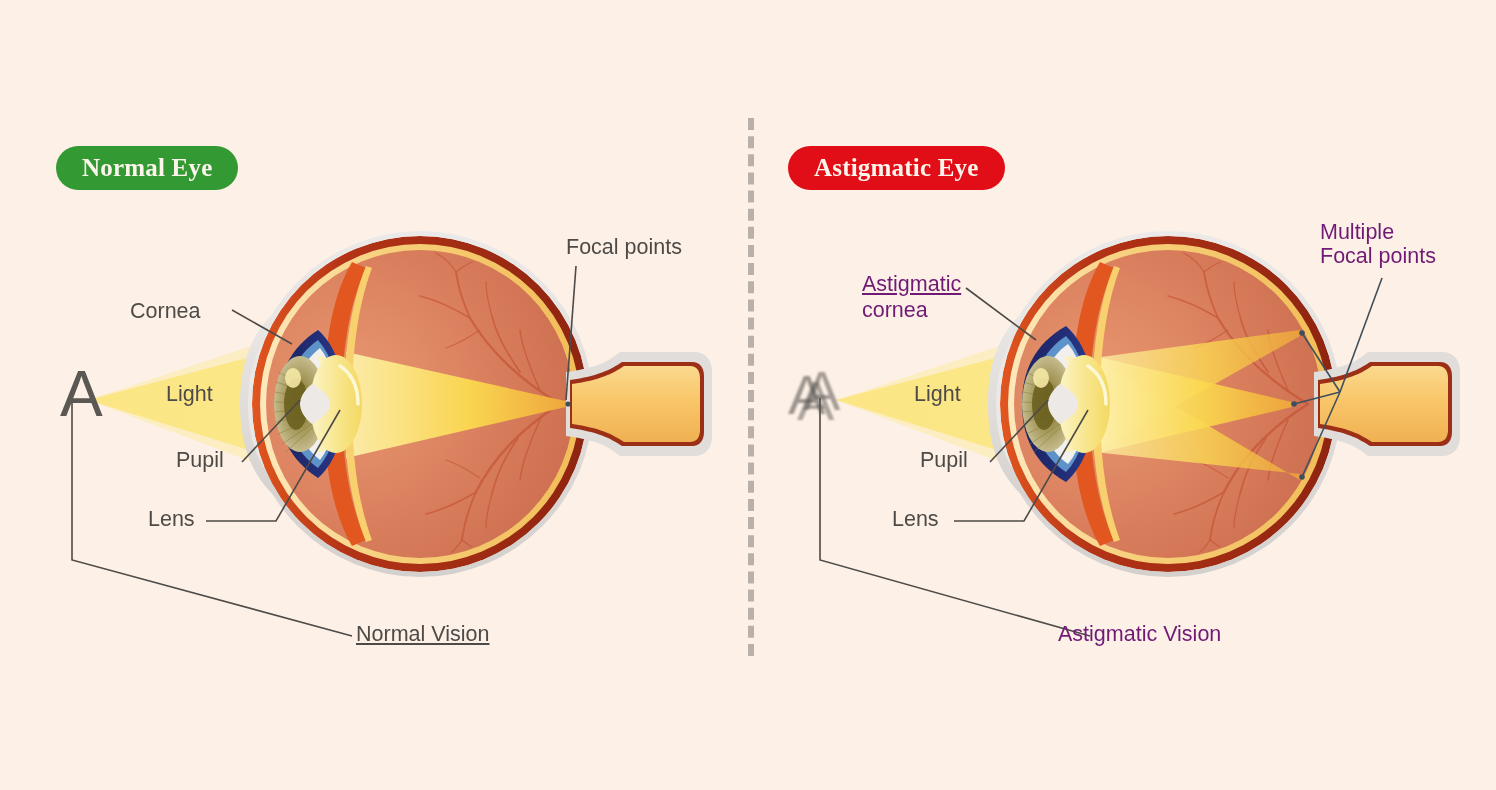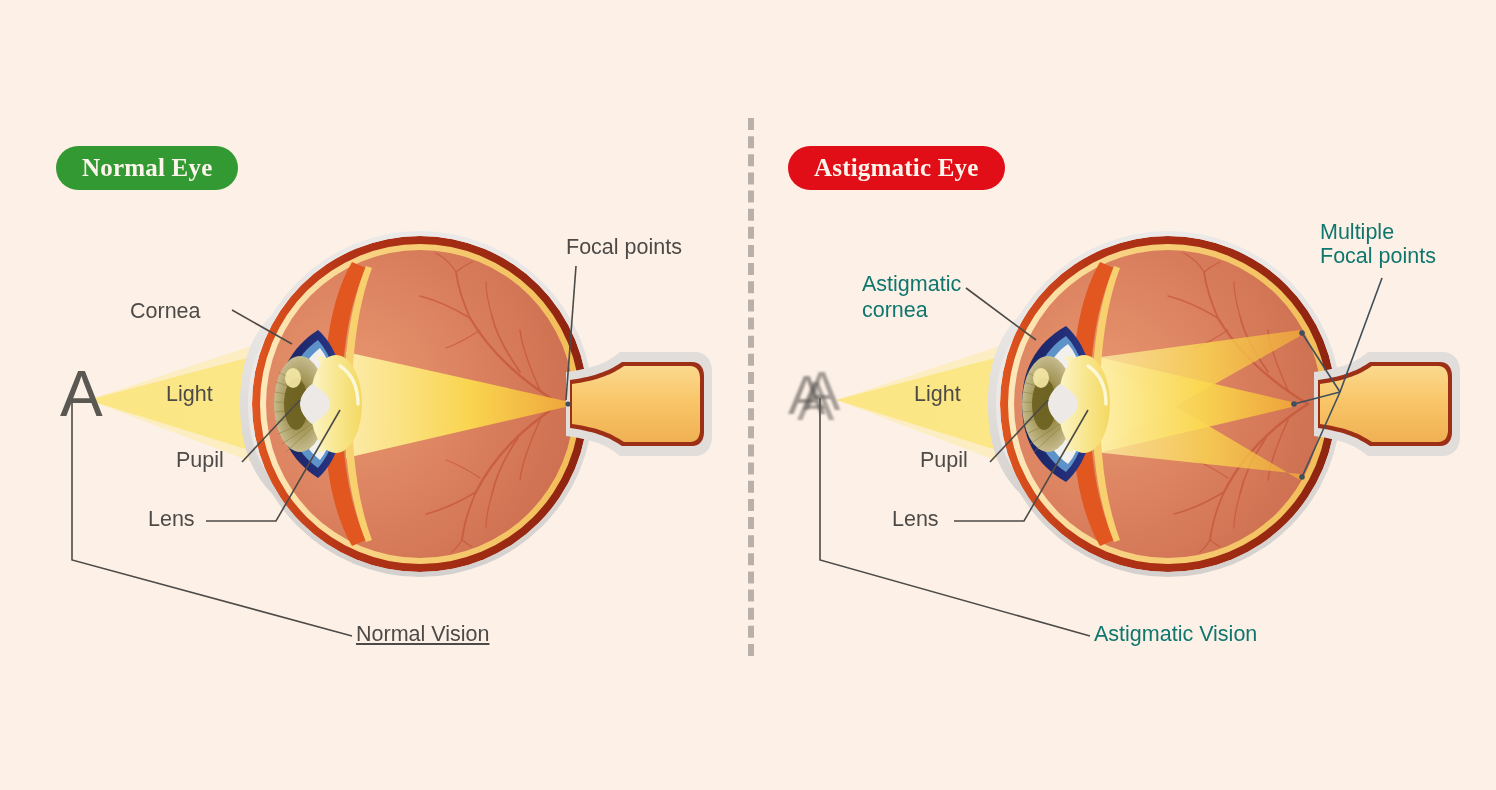--- a/index.html
+++ b/index.html
@@ -36,21 +36,21 @@
   #badge-astig  { left: 788px; top: 146px; background: #e10d17; }
 
   .lbl {
     position: absolute;
     font-family: "Liberation Sans", sans-serif;
     font-size: 21.5px;
     color: #4d4a47;
     white-space: nowrap;
     line-height: 1.18;
   }
-  .lbl.red { color: #0f766e; }
+  .lbl.red { color: #701a75; }
 
   svg { position: absolute; left: 0; top: 0; overflow: visible; }
   .svg-full { width: 1496px; height: 790px; }
 
   .leader { fill: none; stroke: #4d4a47; stroke-width: 1.6; }
   .leader-dark { fill: none; stroke: #3f4f5c; stroke-width: 1.6; }
   .focaldot { fill: #3f4f5c; }
 
   .divider {
     position: absolute;
@@ -450,22 +450,22 @@
   <div class="badge" id="badge-normal">Normal Eye</div>
   <div class="badge" id="badge-astig">Astigmatic Eye</div>
 
   <div class="lbl" style="left:130px; top:299px;">Cornea</div>
   <div class="lbl" style="left:166px; top:382px;">Light</div>
   <div class="lbl" style="left:176px; top:448px;">Pupil</div>
   <div class="lbl" style="left:148px; top:507px;">Lens</div>
   <div class="lbl" style="left:566px; top:235px;">Focal points</div>
   <div class="lbl" style="left:356px; top:622px;text-decoration:underline;">Normal Vision</div>
 
-  <div class="lbl red" style="left:862px; top:272px;">Astigmatic</div>
+  <div class="lbl red" style="left:862px; top:272px;text-decoration:underline;">Astigmatic</div>
   <div class="lbl red" style="left:862px; top:298px;">cornea</div>
   <div class="lbl" style="left:914px; top:382px;">Light</div>
   <div class="lbl" style="left:920px; top:448px;">Pupil</div>
   <div class="lbl" style="left:892px; top:507px;">Lens</div>
   <div class="lbl red" style="left:1320px; top:220px;">Multiple</div>
   <div class="lbl red" style="left:1320px; top:244px;">Focal points</div>
-  <div class="lbl red" style="left:1094px; top:622px;">Astigmatic Vision</div>
+  <div class="lbl red" style="left:1058px; top:622px;">Astigmatic Vision</div>
 
 </div>
 
 </body></html>

